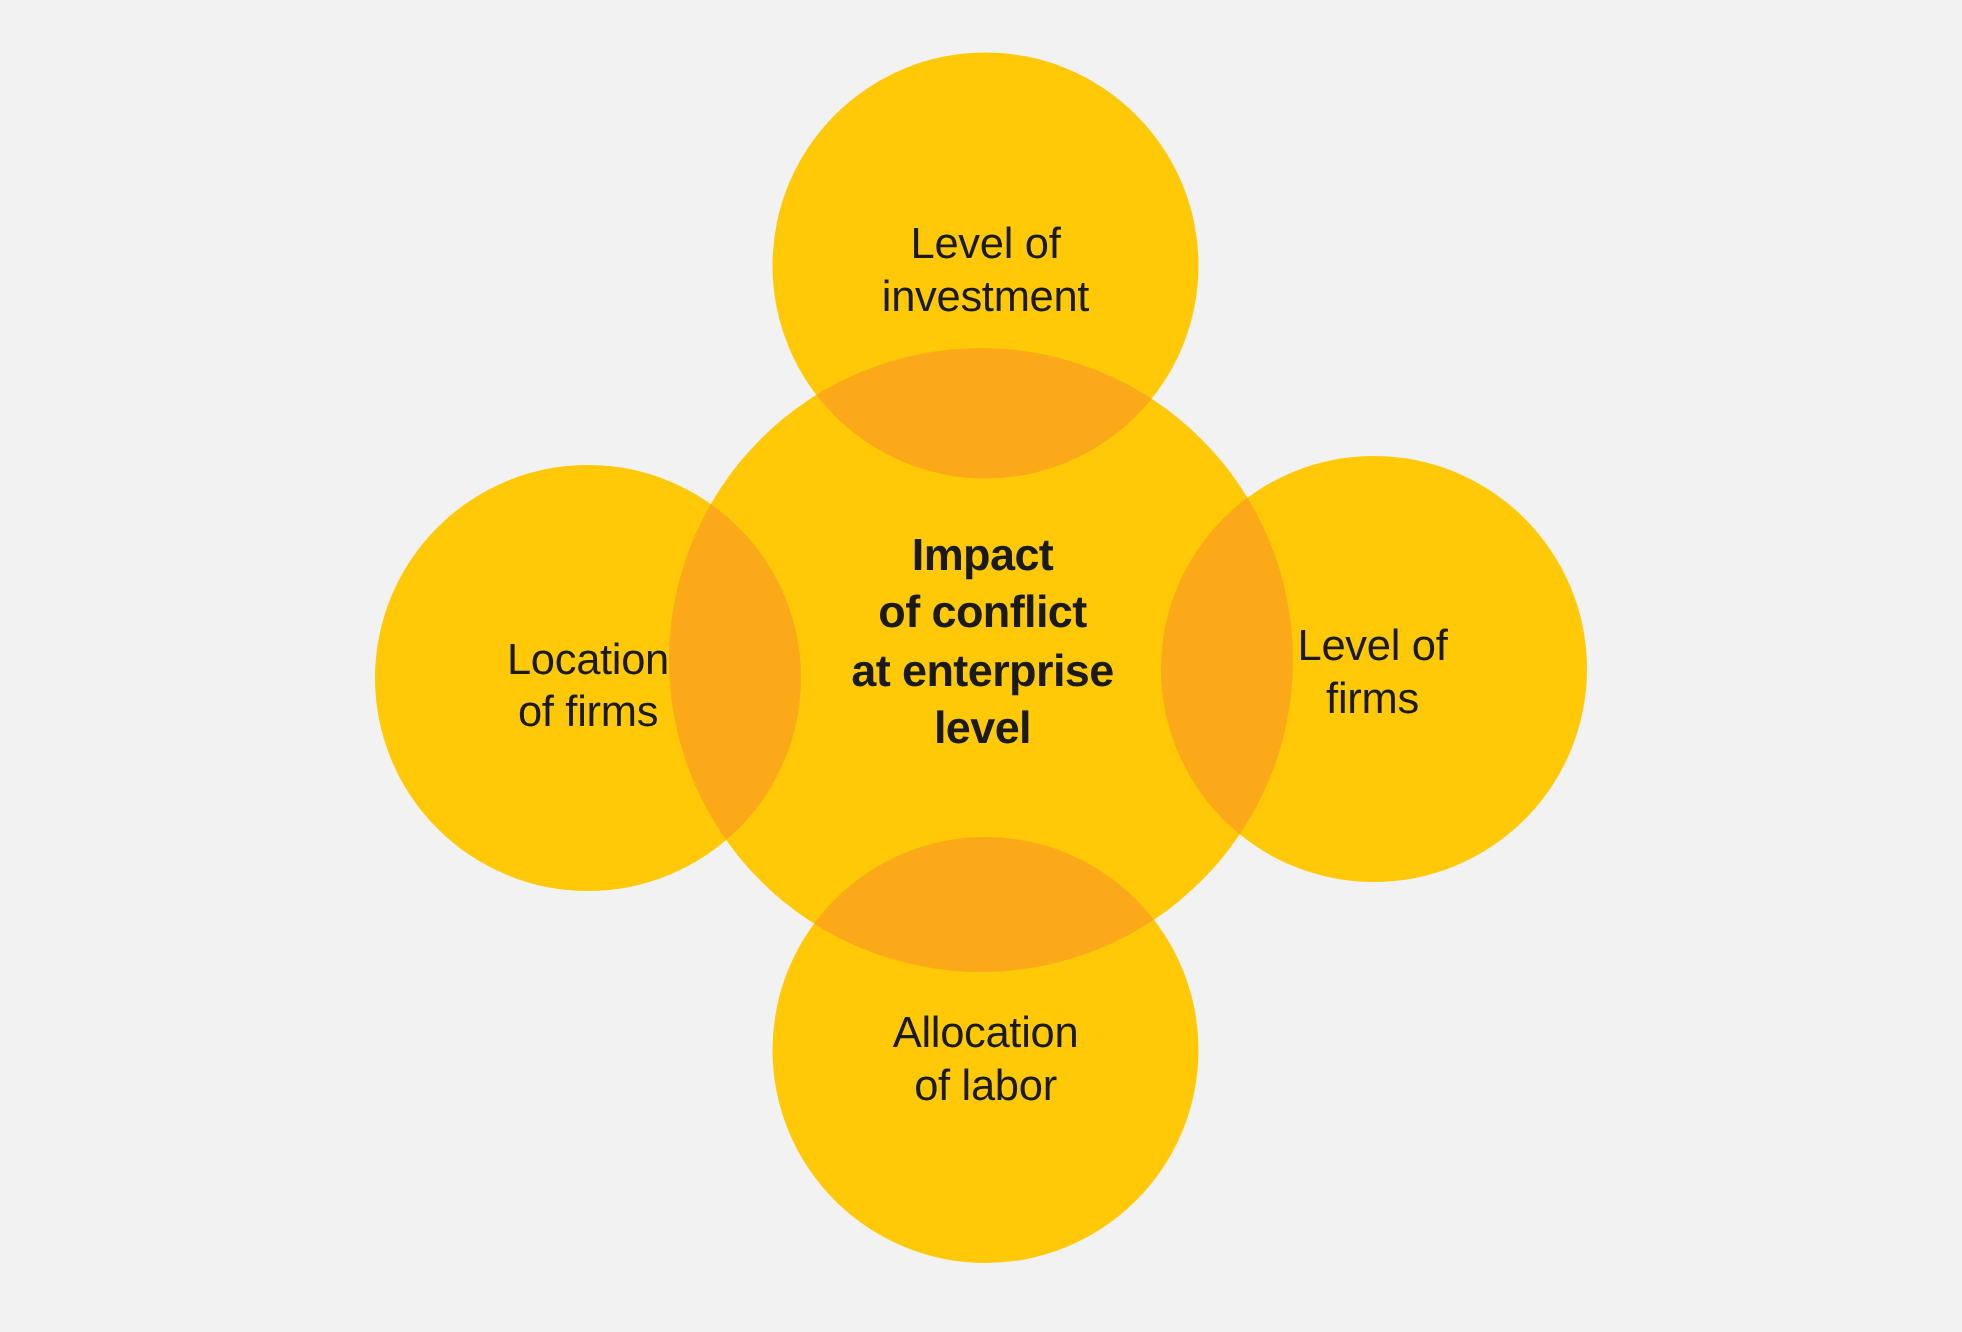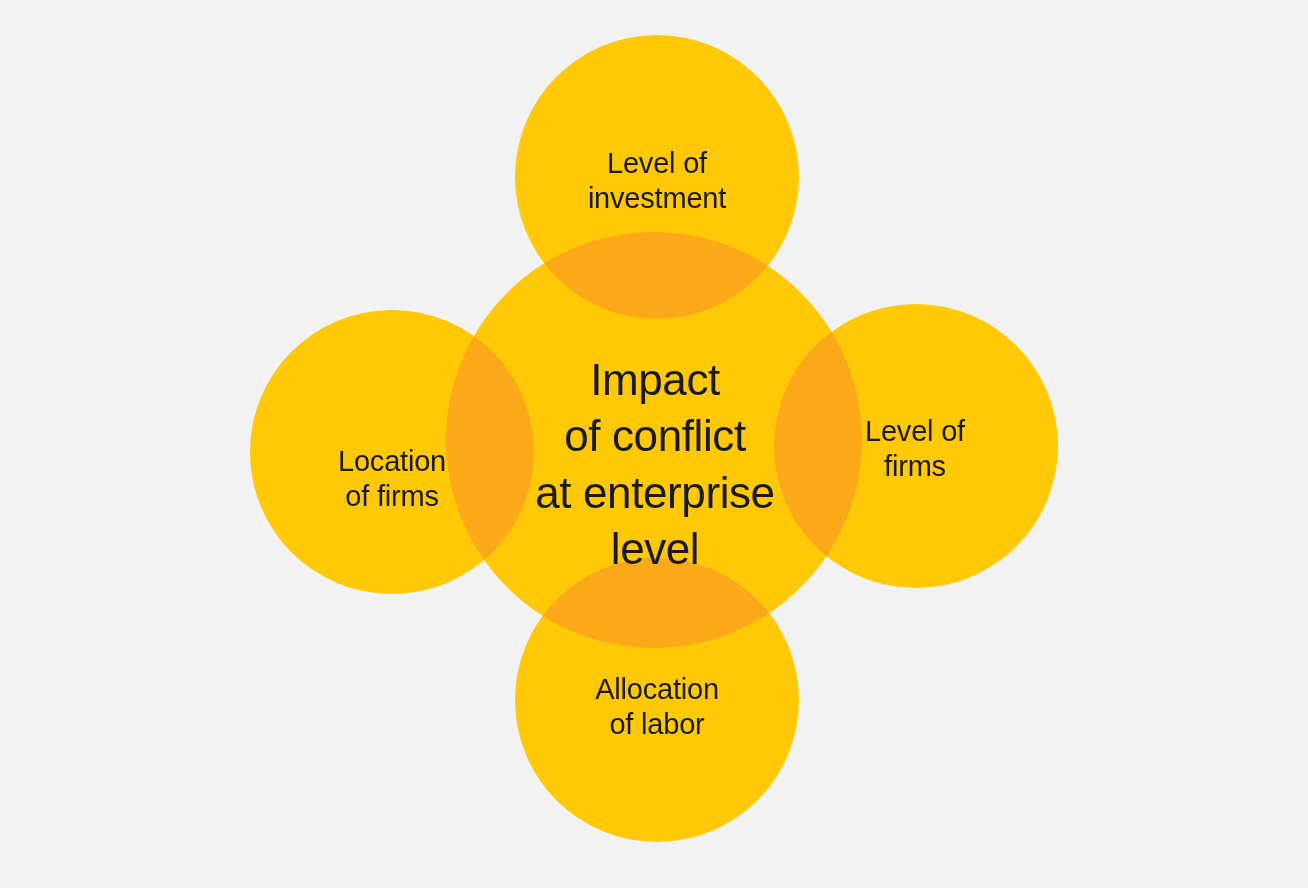--- a/index.html
+++ b/index.html
@@ -34,27 +34,27 @@
     line-height: 1.2;
     white-space: pre-line;
     letter-spacing: -0.2px;
     pointer-events: none;
   }
   .label-satellite {
     font-size: 29px;
     font-weight: 400;
   }
   .label-center {
-    font-size: 44px;
-    font-weight: 400;
+    font-size: 30px;
+    font-weight: 700;
     letter-spacing: -0.4px;
     line-height: 1.28;
   }
   #label-top      { left: 507px; top: 146px;  width: 300px; }
-  #label-left     { left: 252px; top: 444px;  width: 280px; }
+  #label-left     { left: 252px; top: 423px;  width: 280px; }
   #label-right    { left: 800px; top: 414px;  width: 230px; }
   #label-bottom   { left: 507px; top: 672px;  width: 300px; text-align: center; }
   #label-center   { left: 464px; top: 352px;  width: 382px; }
 </style>
 </head>
 <body>
 
 <div id="diagram-root">
 
   <svg id="venn-svg" viewBox="0 0 1308 888" xmlns="http://www.w3.org/2000/svg">

